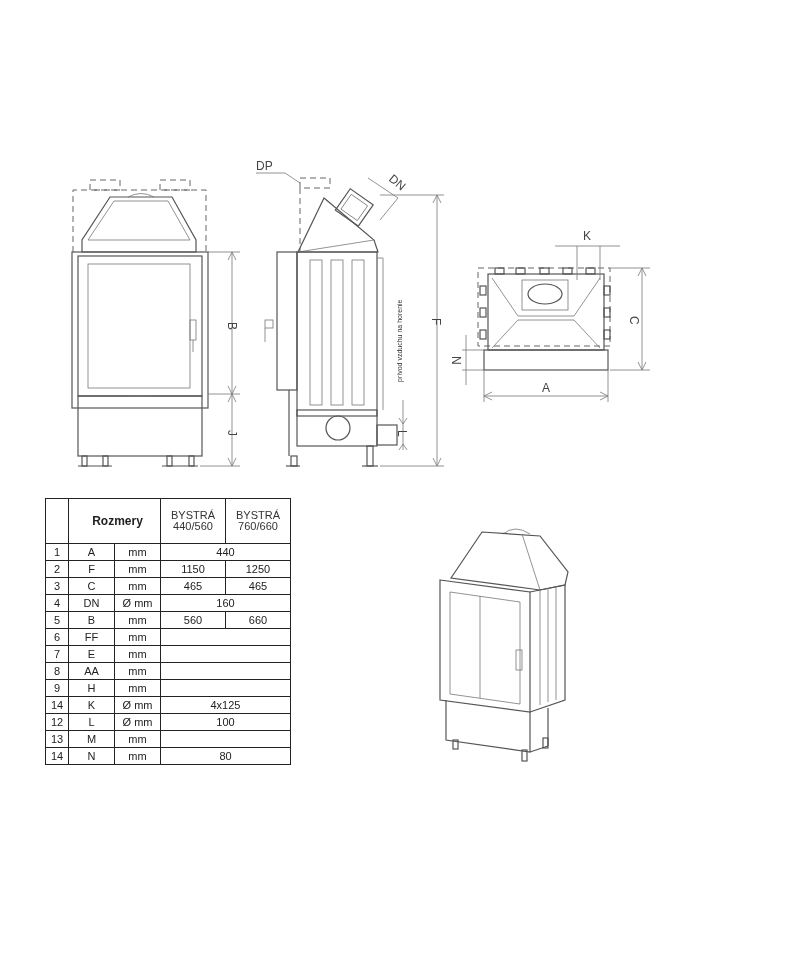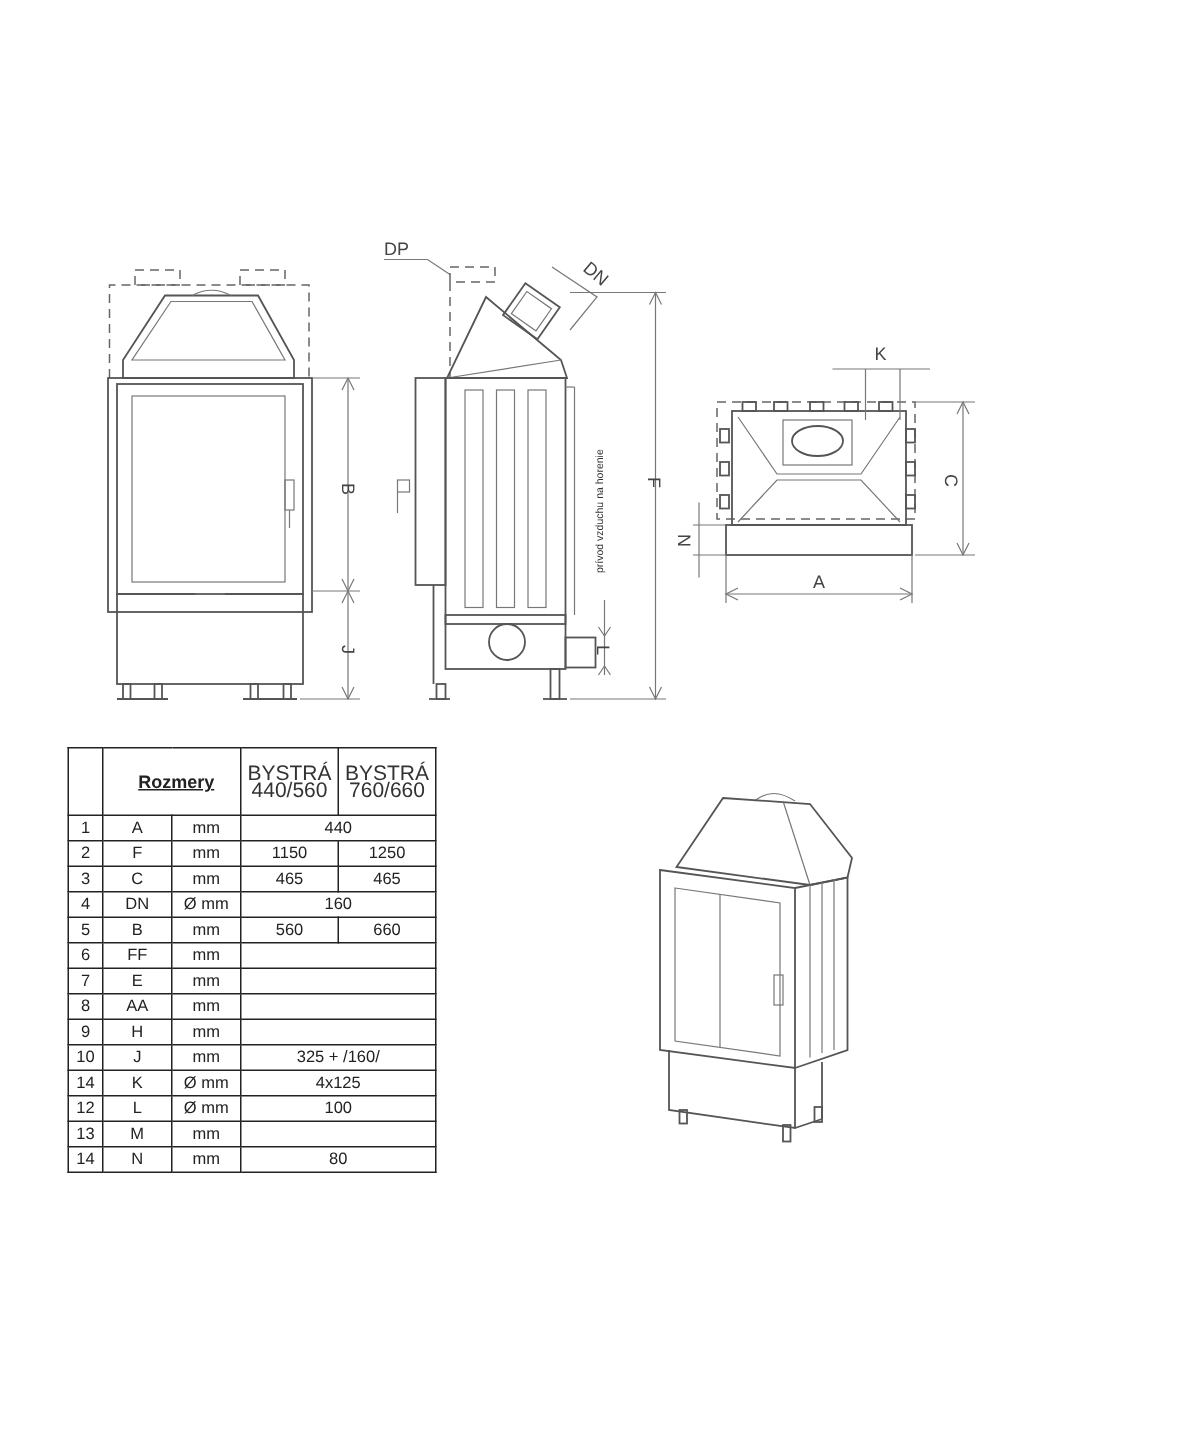--- a/index.html
+++ b/index.html
@@ -10,22 +10,22 @@
   .dash{stroke:#666;stroke-width:1;fill:none;stroke-dasharray:6 4;}
   .lbl{font-family:"Liberation Sans",sans-serif;font-size:12px;fill:#444;}
   .small{font-family:"Liberation Sans",sans-serif;font-size:7px;fill:#333;}
   table.dims{position:absolute;left:45px;top:498px;border-collapse:collapse;font-size:11px;}
   table.dims td{border:1.5px solid #222;text-align:center;height:16px;padding:0;}
   table.dims td.hdr{height:44px;}
   td.num{width:22px;}
   td.sym{width:45px;}
   td.unit{width:45px;}
   td.val{width:64px;}
-  td.head-title{font-weight:bold;text-align:center;padding-left:6px !important;font-size:12px;text-decoration:underline;}
-  td.model{font-size:14px;line-height:11px;color:#333;margin-top:39px;}
+  td.head-title{font-weight:bold;text-align:center;padding-left:6px !important;font-size:12px;}
+  td.model{font-size:11px;line-height:11px;color:#333;margin-top:39px;}
 </style>
 </head>
 <body>
 
 <svg width="800" height="960" viewBox="0 0 800 960">
 
   <g>
 
     <rect class="dash" x="90" y="180" width="30" height="10"></rect>
     <rect class="dash" x="160" y="180" width="30" height="10"></rect>
@@ -248,26 +248,20 @@
     <td class="unit">mm</td>
     <td colspan="2"></td>
   </tr>
   <tr>
     <td class="num">9</td>
     <td class="sym">H</td>
     <td class="unit">mm</td>
     <td colspan="2"></td>
   </tr>
   <tr>
-    <td class="num">10</td>
-    <td class="sym">J</td>
-    <td class="unit">mm</td>
-    <td colspan="2">325 + /160/</td>
-  </tr>
-  <tr>
     <td class="num">14</td>
     <td class="sym">K</td>
     <td class="unit">Ø mm</td>
     <td colspan="2">4x125</td>
   </tr>
   <tr>
     <td class="num">12</td>
     <td class="sym">L</td>
     <td class="unit">Ø mm</td>
     <td colspan="2">100</td>

